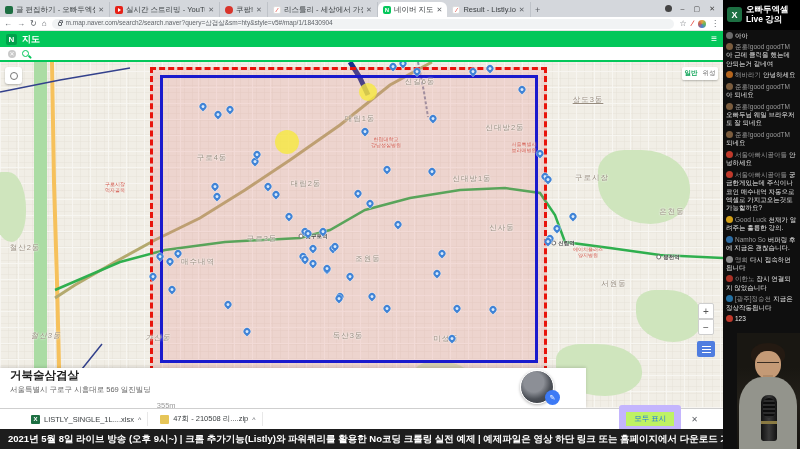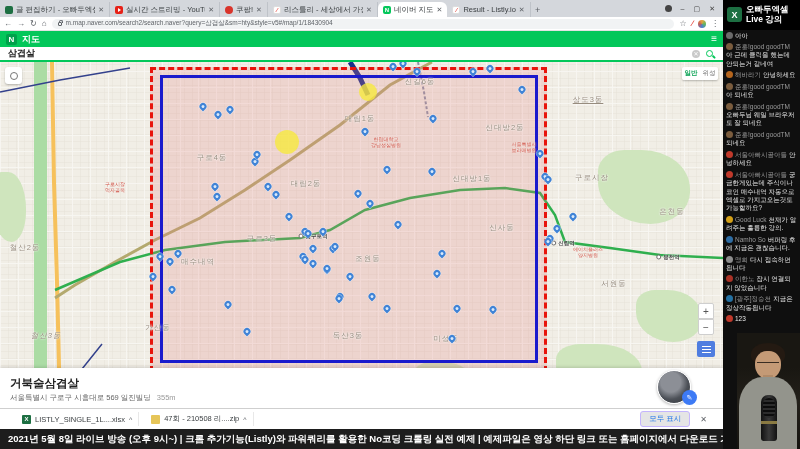--- a/index.html
+++ b/index.html
@@ -81,41 +81,41 @@
   #zoomin{top:241px;border-radius:2px 2px 0 0;}
   #zoomout{top:257px;border-radius:0 0 2px 2px;}
   #listbtn{position:absolute;right:8px;top:279px;width:18px;height:16px;background:#4f7de0;border-radius:2px;
            display:flex;align-items:center;justify-content:center;}
   #listbtn .bars{width:9px;height:7px;background:repeating-linear-gradient(0deg,#fff 0 1px,transparent 1px 3px);}
   #compassbtn{position:absolute;left:5px;top:5px;width:17px;height:17px;background:#fff;border-radius:3px;
               box-shadow:0 1px 2px rgba(0,0,0,.25);display:flex;align-items:center;justify-content:center;}
   #compassbtn .tgt{width:8px;height:8px;border:1.3px solid #777;border-radius:50%;}
 
   
-  #placecard{position:absolute;left:0;top:368px;width:723px;height:40px;background:#fff;box-shadow:0 -1px 3px rgba(0,0,0,.15);padding:8px 10px;}
+  #placecard{position:absolute;left:0;top:368px;width:586px;height:40px;background:#fff;box-shadow:0 -1px 3px rgba(0,0,0,.15);padding:0 10px;}
   #pc-name{font-size:11.5px;font-weight:bold;color:#222;}
   #pc-row2{margin-top:2px;font-size:7.5px;color:#8a8a8a;display:flex;gap:6px;align-items:center;}
   #pc-phone{color:var(--link);font-weight:bold;}
   #pc-row3{margin-top:2px;font-size:7.5px;color:#666;display:flex;gap:6px;}
-  #pc-dist{color:#9a9a9a;}
+  #pc-dist{color:#9a9a9a;margin-top:16px;}
   #roadview{position:absolute;right:32px;top:2px;width:34px;height:34px;border-radius:50%;
             background:radial-gradient(circle at 40% 35%,#8c8f96 0 35%,#4d5158 60%,#2c2f34 100%);border:1.5px solid #fff;box-shadow:0 1px 3px rgba(0,0,0,.3);}
   #rv-badge{position:absolute;right:26px;top:22px;width:15px;height:15px;border-radius:50%;background:#3d7af5;
             display:flex;align-items:center;justify-content:center;color:#fff;font-size:7px;}
 
   
   #dlbar{position:absolute;left:0;top:408px;width:723px;height:21px;background:#fff;border-top:1px solid #cfcfcf;
-         display:flex;align-items:center;padding:0 16px;gap:14px;}
+         display:flex;align-items:center;padding:0 25px;gap:14px;}
   .dlitem{display:flex;align-items:center;gap:4px;font-size:7.5px;color:#3c4043;padding:2px 6px;border-right:1px solid #e8e8e8;}
   .dlic{width:9px;height:9px;border-radius:1px;display:flex;align-items:center;justify-content:center;font-size:6px;font-weight:bold;color:#fff;}
   .dlic-excel{background:#1d6f42;}
   .dlic-zip{background:#e6c558;color:#7a6418;}
   .dlcaret{color:#5f6368;font-size:7px;}
   #dl-right{margin-left:auto;display:flex;align-items:center;gap:10px;}
-  #showall{font-size:7.5px;color:#1a73e8;border:1px solid #c4b5fd;border-radius:3px;padding:2px 8px;background:#e5e5e5;}
+  #showall{font-size:7.5px;color:#1a73e8;border:7px solid #c4b5fd;border-radius:3px;padding:2px 8px;background:#bef264;}
   #dlclose{font-size:8px;color:#5f6368;}
 
   
   #banner{position:absolute;left:0;top:429px;width:800px;height:20px;background:var(--bannerbg);color:#fff;
           display:flex;align-items:center;padding:0 8px;font-size:9.5px;font-weight:bold;white-space:nowrap;overflow:hidden;z-index:5;}
 
   
   #chat{position:absolute;left:723px;top:0;width:77px;height:449px;background:var(--chatbg);z-index:6;overflow:hidden;}
   #chat-header{display:flex;align-items:center;gap:4px;padding:5px 4px;background:#000;}
   #xlicon{width:15px;height:15px;background:#1d6f42;border-radius:3px;color:#fff;font-weight:bold;font-size:9px;
@@ -203,21 +203,20 @@
       <span class="rtico">⋮</span>
     </div>
 
     <div id="nheader">
       <span id="nlogo">N</span>
       <span id="ntitle">지도</span>
       <span id="nmenu">≡</span>
     </div>
 
     <div id="searchbar">
-      <input id="searchval" readonly="" value="삼겹살" style="">
       <span class="clear-ico">✕</span>
       <span class="mag"></span>
     </div>
 
     <div id="map">
       <div id="grid"></div>
 
       <div class="water" style="left:34px;top:0;width:13px;height:346px;"></div>
       <div class="park" style="left:-8px;top:110px;width:34px;height:70px;"></div>
       <div class="park" style="left:598px;top:88px;width:92px;height:74px;"></div>
@@ -254,21 +253,21 @@
           <div class="dlabel" style="left: 306px; top: 122px;">대림2동</div>
           <div class="dlabel" style="left: 672px; top: 150px;">은천동</div>
           <div class="dlabel" style="left: 482px; top: 166px; margin-left: 20px;">신사동</div>
           <div class="dlabel" style="left: 262px; top: 177px;">구로3동</div>
           <div class="dlabel" style="left: 198px; top: 200px;">매수내역</div>
           <div class="dlabel" style="left: 368px; top: 197px;">조원동</div>
           <div class="dlabel" style="left: 614px; top: 222px;">서원동</div>
           <div class="dlabel" style="left: 25px; top: 186px;">철산2동</div>
           <div class="dlabel" style="left: 348px; top: 274px;">독산3동</div>
           <div class="dlabel" style="left: 446px; top: 277px;">미성동</div>
-          <div class="dlabel" style="left: 158px; top: 266px;">가산동</div>
+          <div class="dlabel" style="left: 158px; top: 276px; font-style: italic;">가산동</div>
           <div class="dlabel" style="left: 46px; top: 274px; font-style: italic;">철산3동</div>
         </div>
       <div id="rlabels">
           <div class="rlabel" style="left: 115px; top: 125px;">구로시장
 먹자골목</div>
           <div class="rlabel" style="left: 386px; top: 80px;">한림대학교
 강남성심병원</div>
           <div class="rlabel" style="left: 524px; top: 85px;">서울특별시
 보라매병원</div>
           <div class="rlabel" style="left: 588px; top: 190px;">에이치플러스

